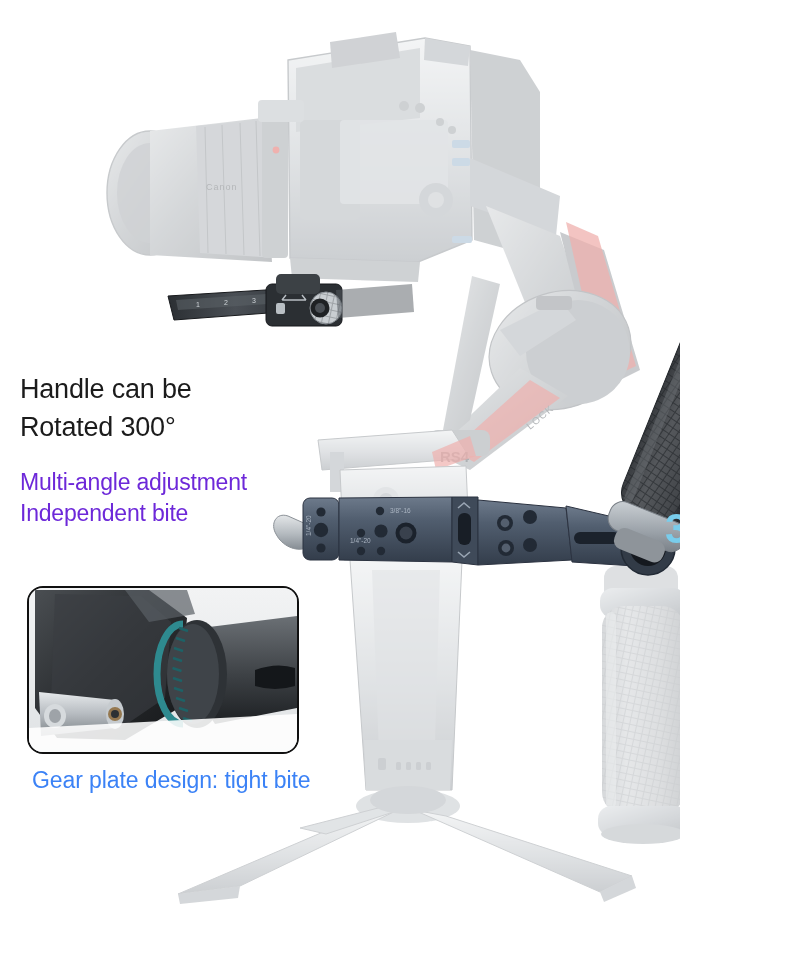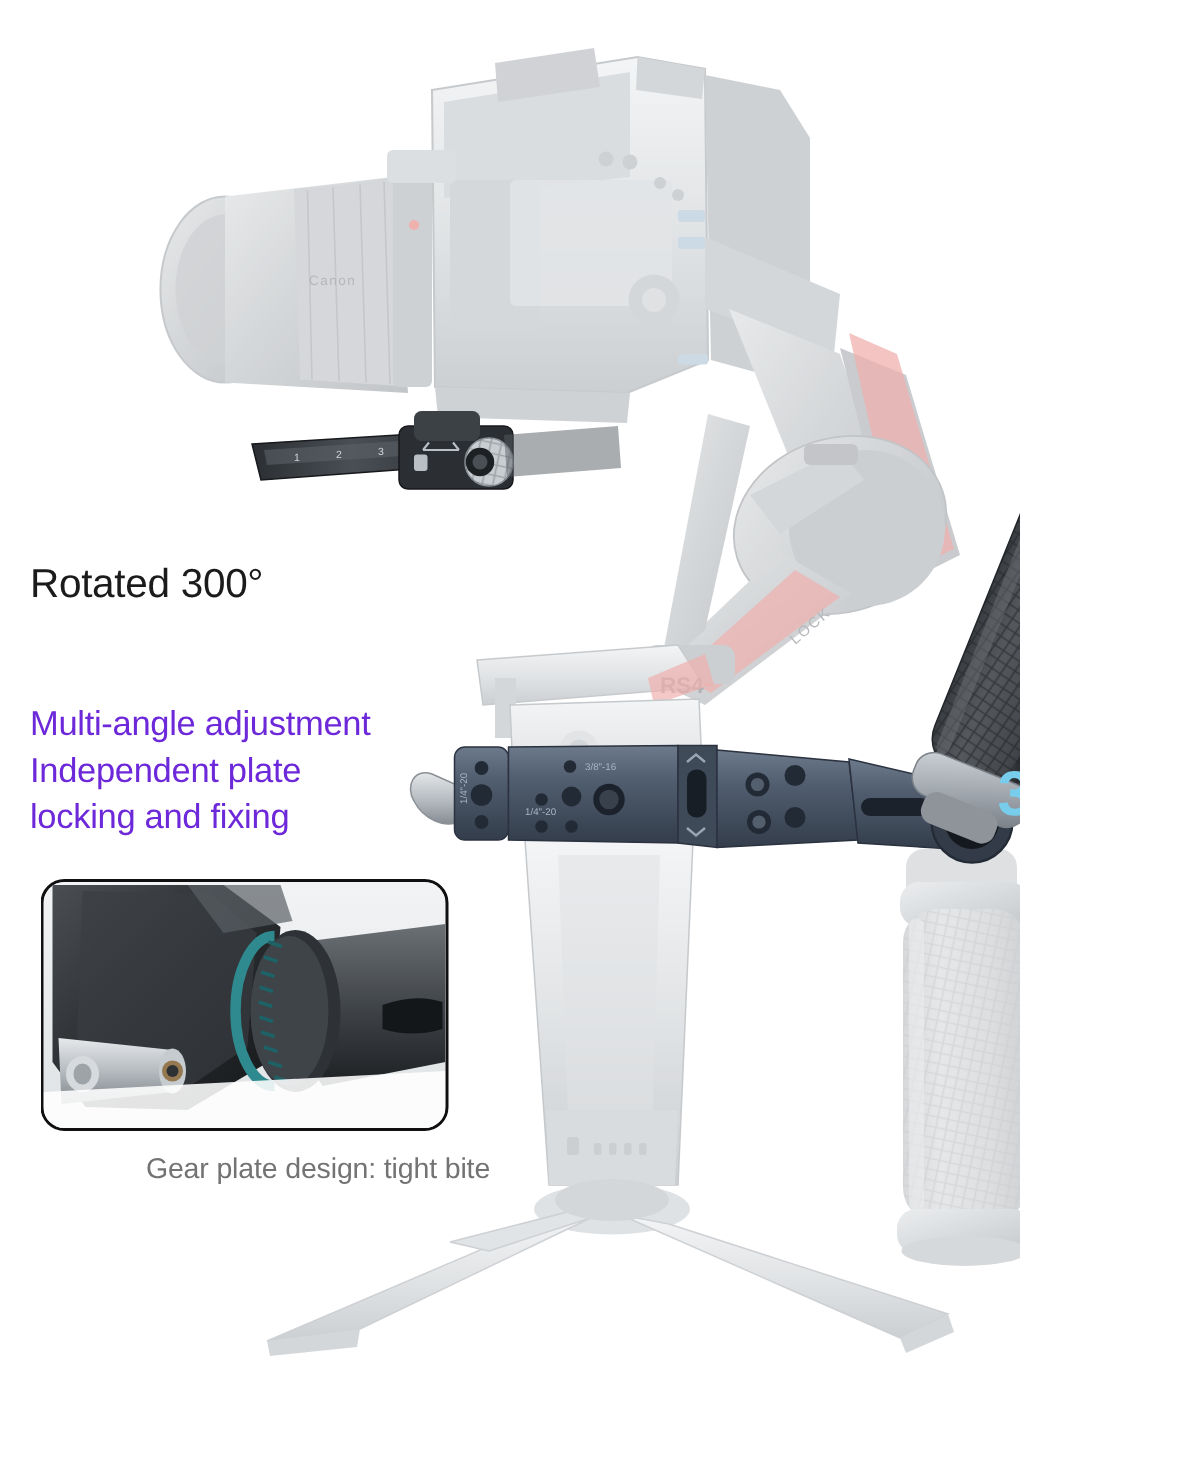--- a/index.html
+++ b/index.html
@@ -41,26 +41,25 @@
     line-height: 31px;
     color: #6d28d9;
     letter-spacing: -0.2px;
     font-weight: 400;
   }
   .caption {
     position: absolute;
     left: 32px;
     top: 765px;
     width: 360px;
-    font-size: 19px;
+    font-size: 23px;
     line-height: 30px;
-    color: #737373;
+    color: #3b82f6;
     letter-spacing: -0.1px;
     font-weight: 400;
-    text-align: center;
   }
 
   
   .deg-label {
     position: absolute;
     left: 665px;
     top: 508px;
     font-size: 42px;
     font-weight: 700;
     color: #79cdec;
@@ -380,27 +379,27 @@
       <circle cx="86" cy="126" r="7" fill="#8c6a3a" opacity="0.85"></circle>
       <circle cx="86" cy="126" r="4" fill="#2d3134"></circle>
       <ellipse cx="26" cy="128" rx="11" ry="12" fill="#d6dadd"></ellipse>
       <ellipse cx="26" cy="128" rx="6" ry="7" fill="#9ea3a8"></ellipse>
 
       <path d="M0 140 L268 126 L268 164 L0 164 Z" fill="#ffffff" opacity="0.88"></path>
     </svg>
   </div>
 
   <div class="headline">
+    <div>Handle can be</div>
     <div>Rotated 300°</div>
   </div>
 
   <div class="subcopy">
     <div>Multi-angle adjustment</div>
-    <div>Independent plate</div>
-    <div>locking and fixing</div>
+    <div>Independent bite</div>
   </div>
 
   <div class="caption">
     <div>Gear plate design: tight bite</div>
   </div>
 
   <div class="deg-label">360°</div>
 
 </div>
 

